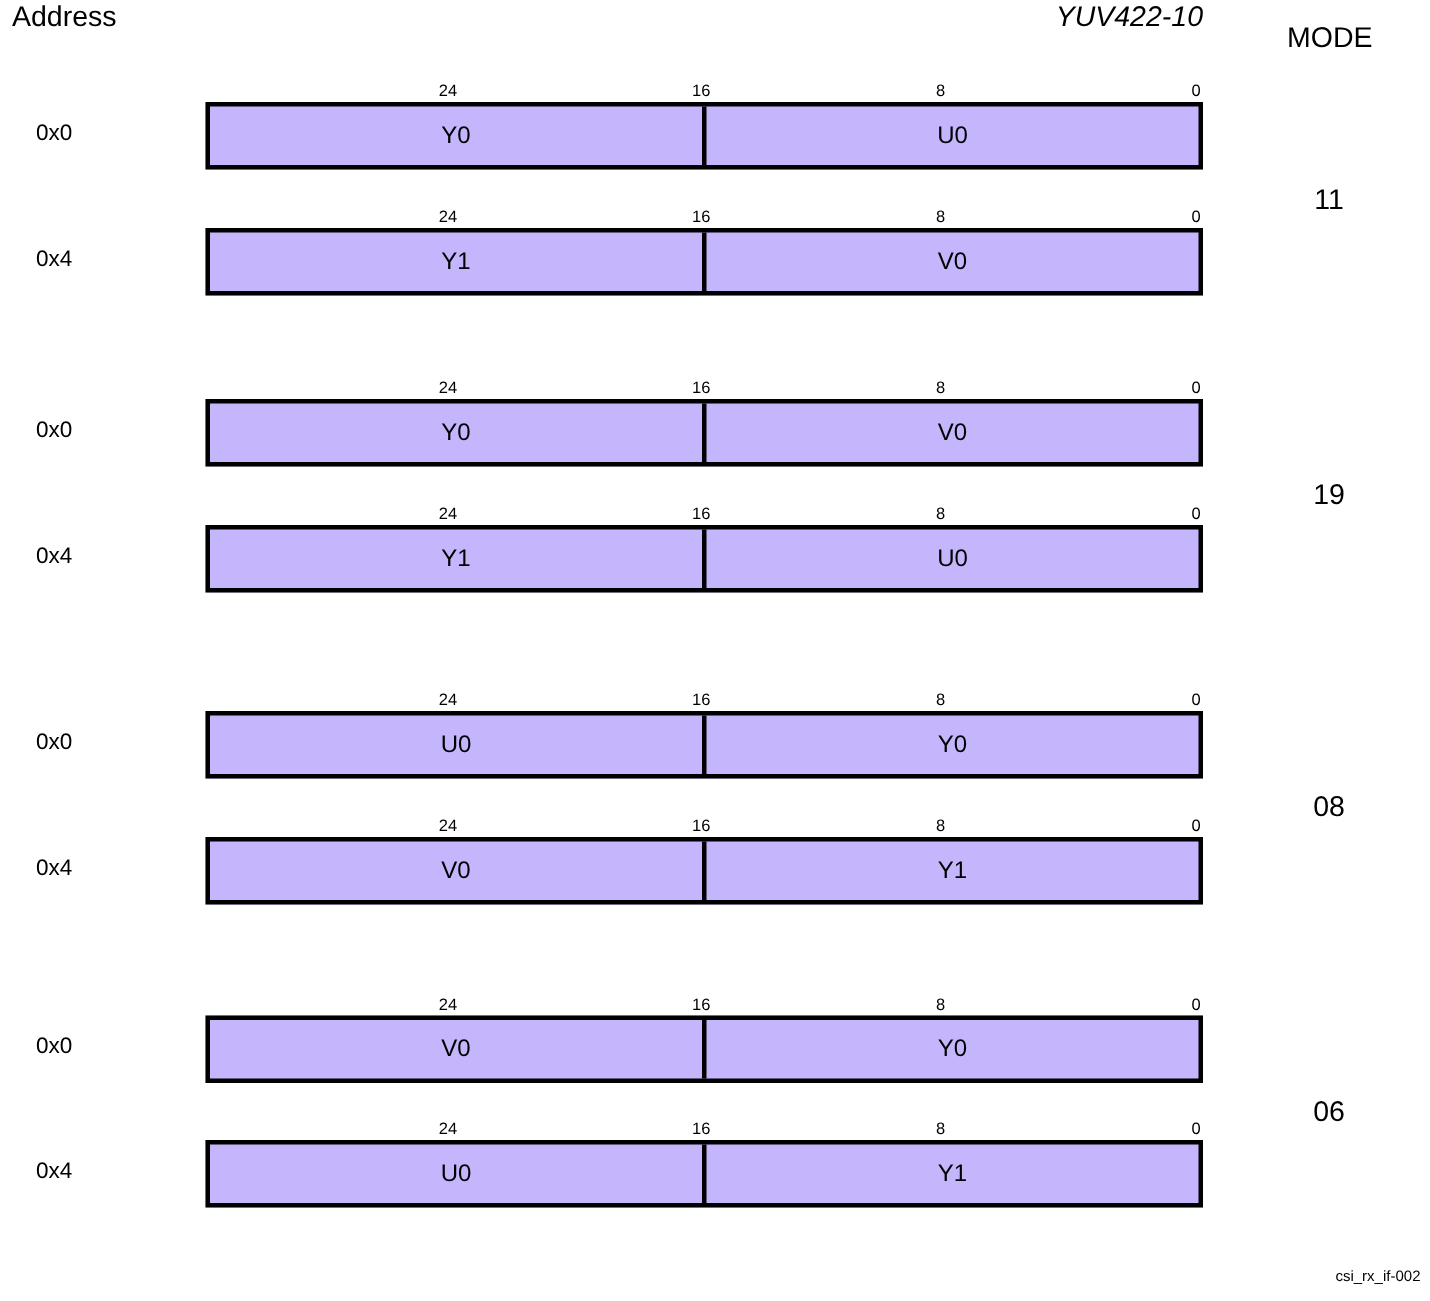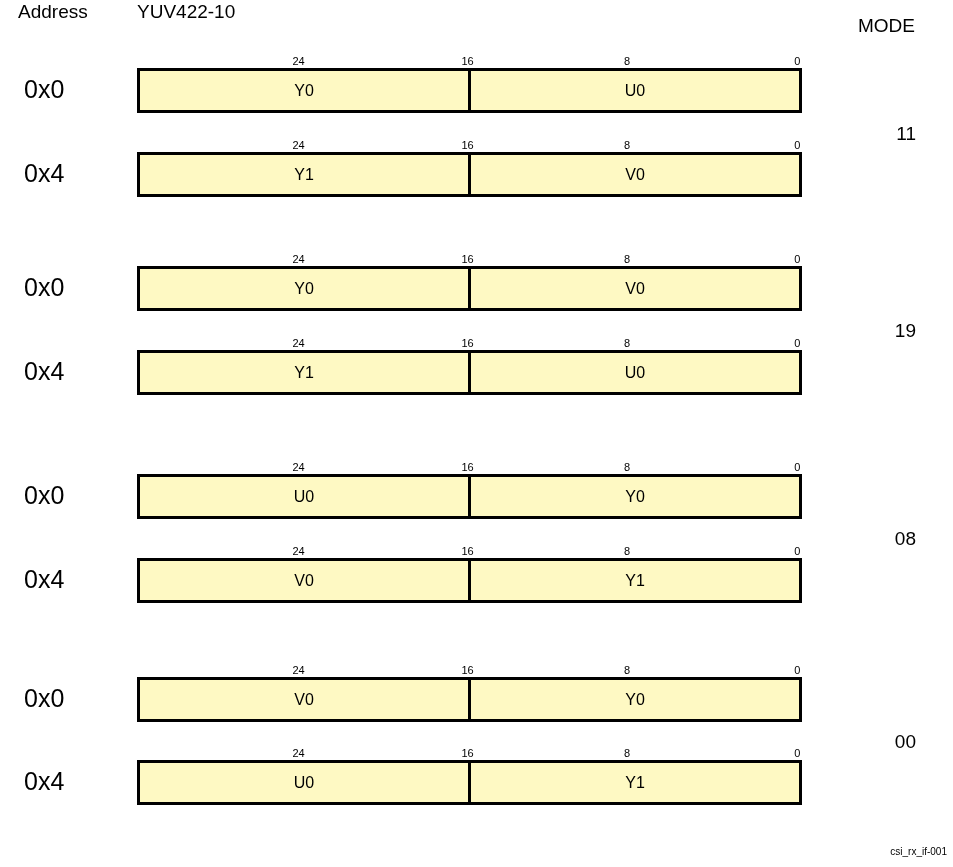--- a/index.html
+++ b/index.html
@@ -5,56 +5,56 @@
   html, body { margin: 0; padding: 0; }
   body { background: #ffffff; font-family: "Liberation Sans", sans-serif; color: #000000; }
   .page {
     position: relative;
     width: 953px;
     height: 867px;
     background: #ffffff;
     overflow: hidden;
   }
   .hdr { position: absolute; font-size: 19px; line-height: 22px; white-space: nowrap; }
-  .hdr-address { left: 18px; top: 1px; }
-  .hdr-title { left: 137px; top: 1px; width: 665px; text-align: left; }
+  .hdr-address { left: 8px; top: 1px; }
+  .hdr-title { left: 137px; top: 1px; width: 665px; text-align: right; font-style: italic; }
   .hdr-mode { left: 858px; top: 15px; width: 76px; }
 
   .row { position: absolute; left: 0; width: 953px; height: 66px; }
   .addr {
     position: absolute; left: 24px; top: 26px;
-    font-size: 25px; line-height: 22px; white-space: nowrap;
+    font-size: 15px; line-height: 22px; white-space: nowrap;
   }
   .scale { position: absolute; left: 137px; top: 0; width: 665px; height: 16px; }
   .bit {
     position: absolute; bottom: 1px; transform: translateX(-50%);
     font-size: 11px; line-height: 12px; white-space: nowrap;
   }
   .bit-24 { left: 24.3%; }
   .bit-16 { left: 49.7%; }
   .bit-8  { left: 73.7%; }
   .bit-0  { left: 99.3%; }
 
   .box {
     position: absolute; left: 137px; top: 16px;
     width: 665px; height: 45px;
     border: 3px solid #000000;
     box-sizing: border-box;
     display: flex;
-    background: #fef9c3;
+    background: #c4b5fd;
   }
   .cell {
     flex: 1 1 0;
     display: flex; align-items: center; justify-content: center;
     font-size: 16px; line-height: 18px;
   }
   .cell-high { border-right: 3px solid #000000; }
 
   .mode-val {
-    position: absolute; left: 856px; width: 60px; text-align: right;
+    position: absolute; left: 856px; width: 60px; text-align: center;
     font-size: 19px; line-height: 22px;
   }
   .footnote {
     position: absolute; right: 6px; top: 846px;
     font-size: 10px; line-height: 12px; white-space: nowrap;
   }
 </style>
 </head>
 <body>
 
@@ -167,17 +167,17 @@
       <span class="bit bit-24">24</span>
       <span class="bit bit-16">16</span>
       <span class="bit bit-8">8</span>
       <span class="bit bit-0">0</span>
     </div>
     <div class="box">
       <div class="cell cell-high">U0</div>
       <div class="cell cell-low">Y1</div>
     </div>
   </div>
-  <div class="mode-val" style="top:731px">00</div>
+  <div class="mode-val" style="top:731px">06</div>
 
-  <div class="footnote">csi_rx_if-001</div>
+  <div class="footnote">csi_rx_if-002</div>
 
 </div>
 
 </body></html>

